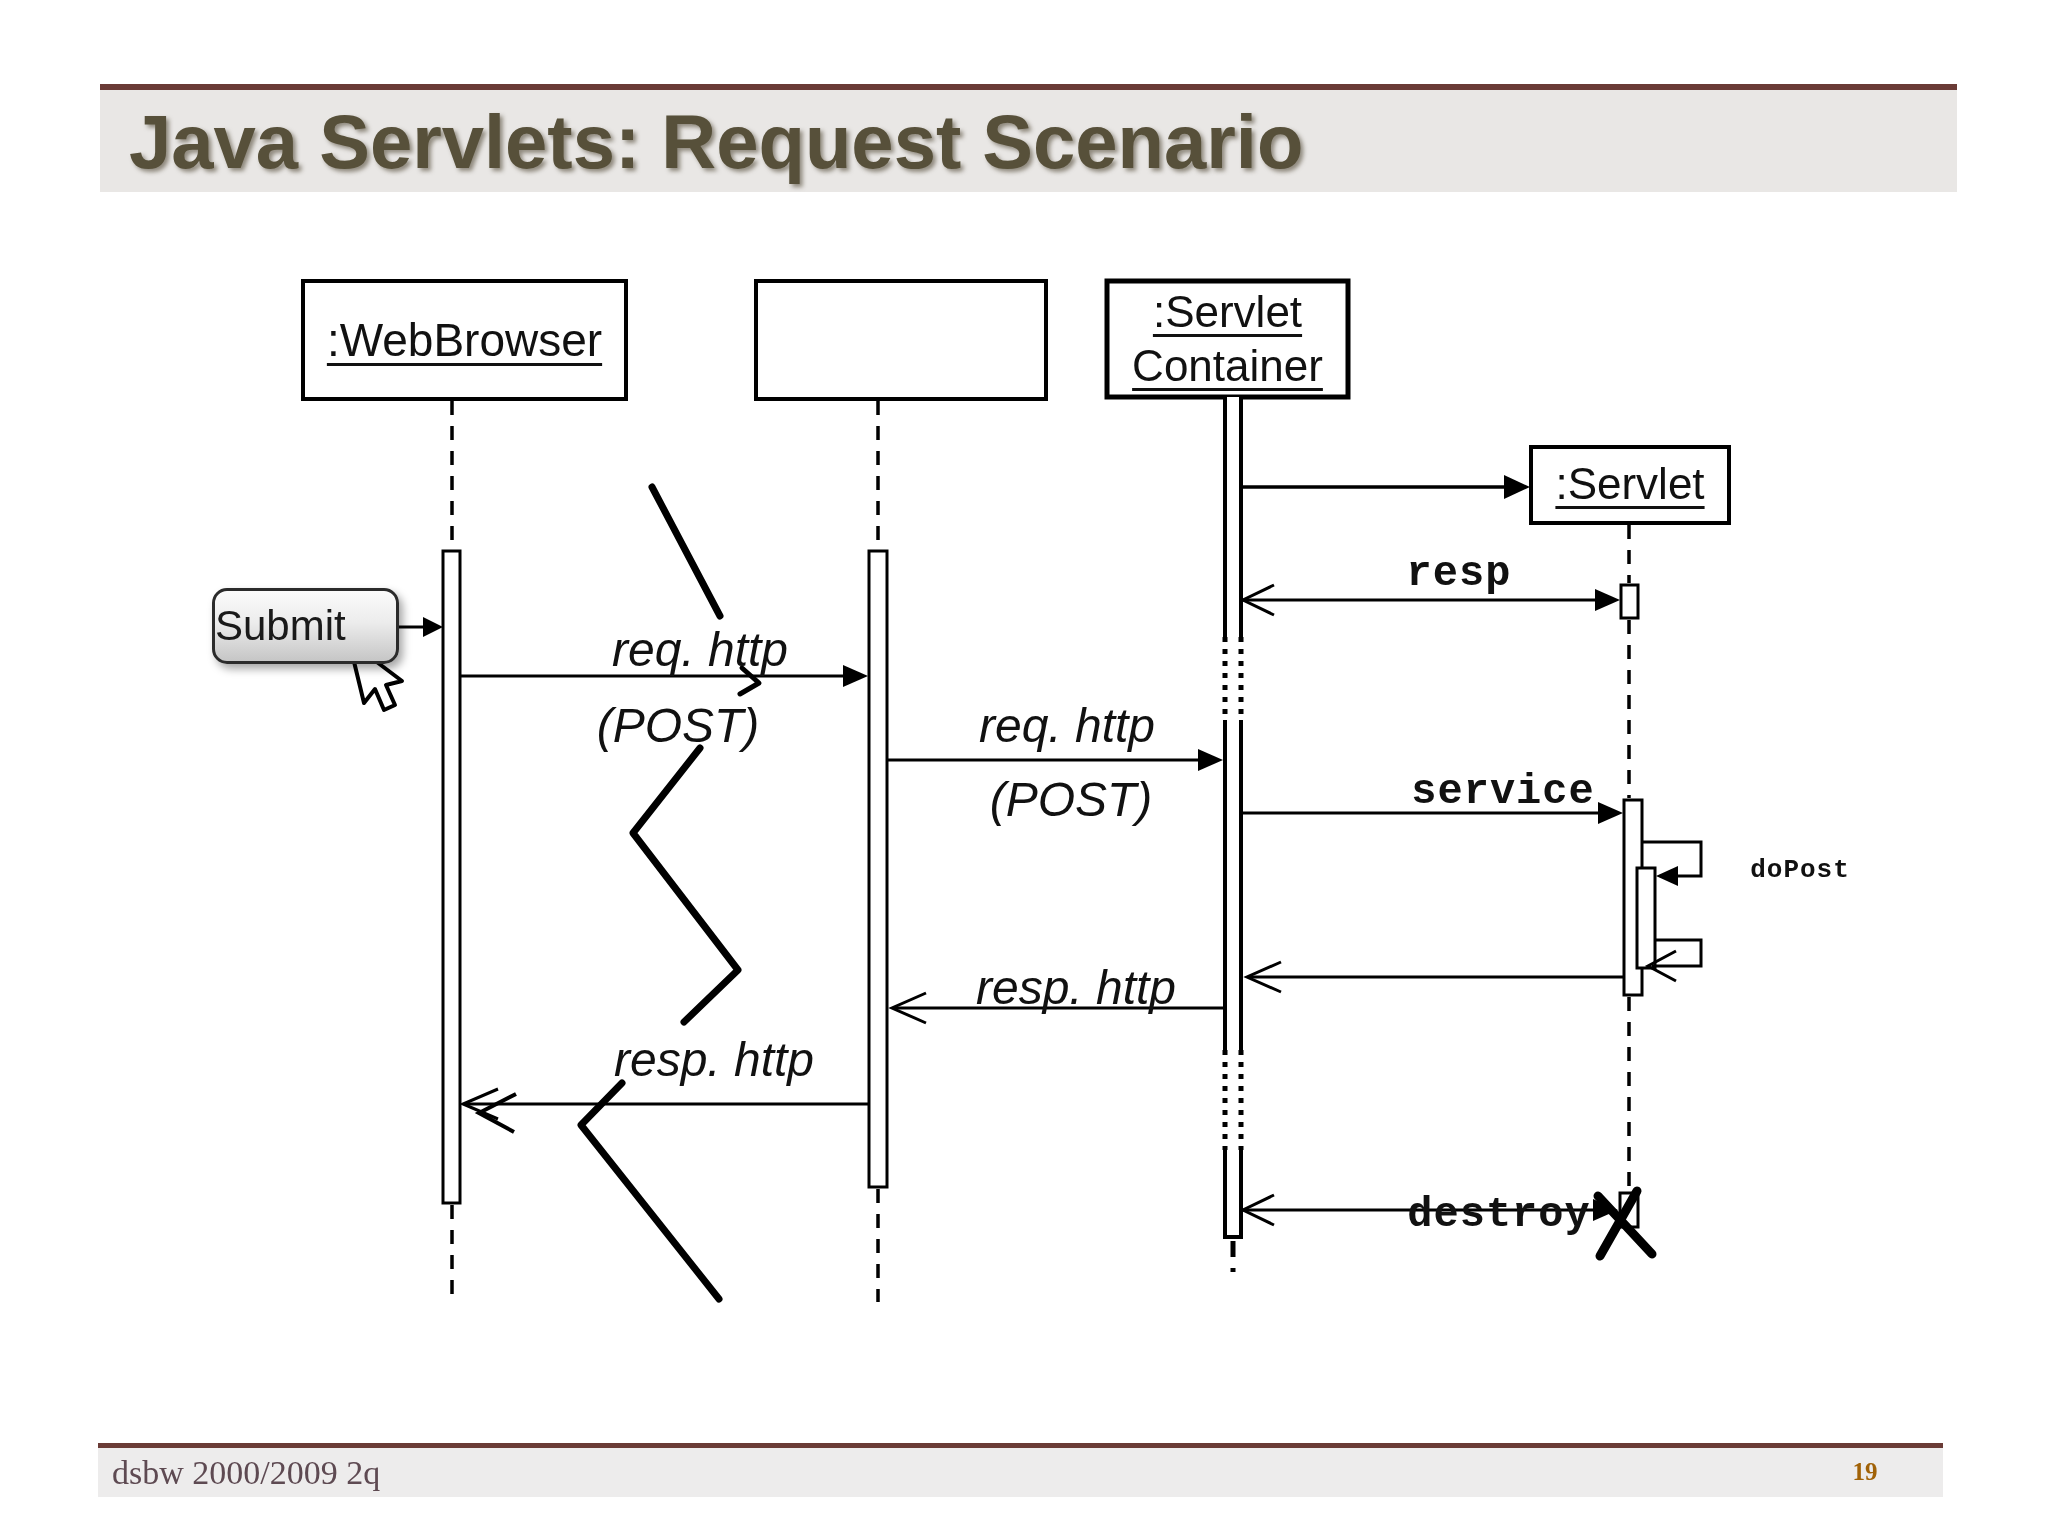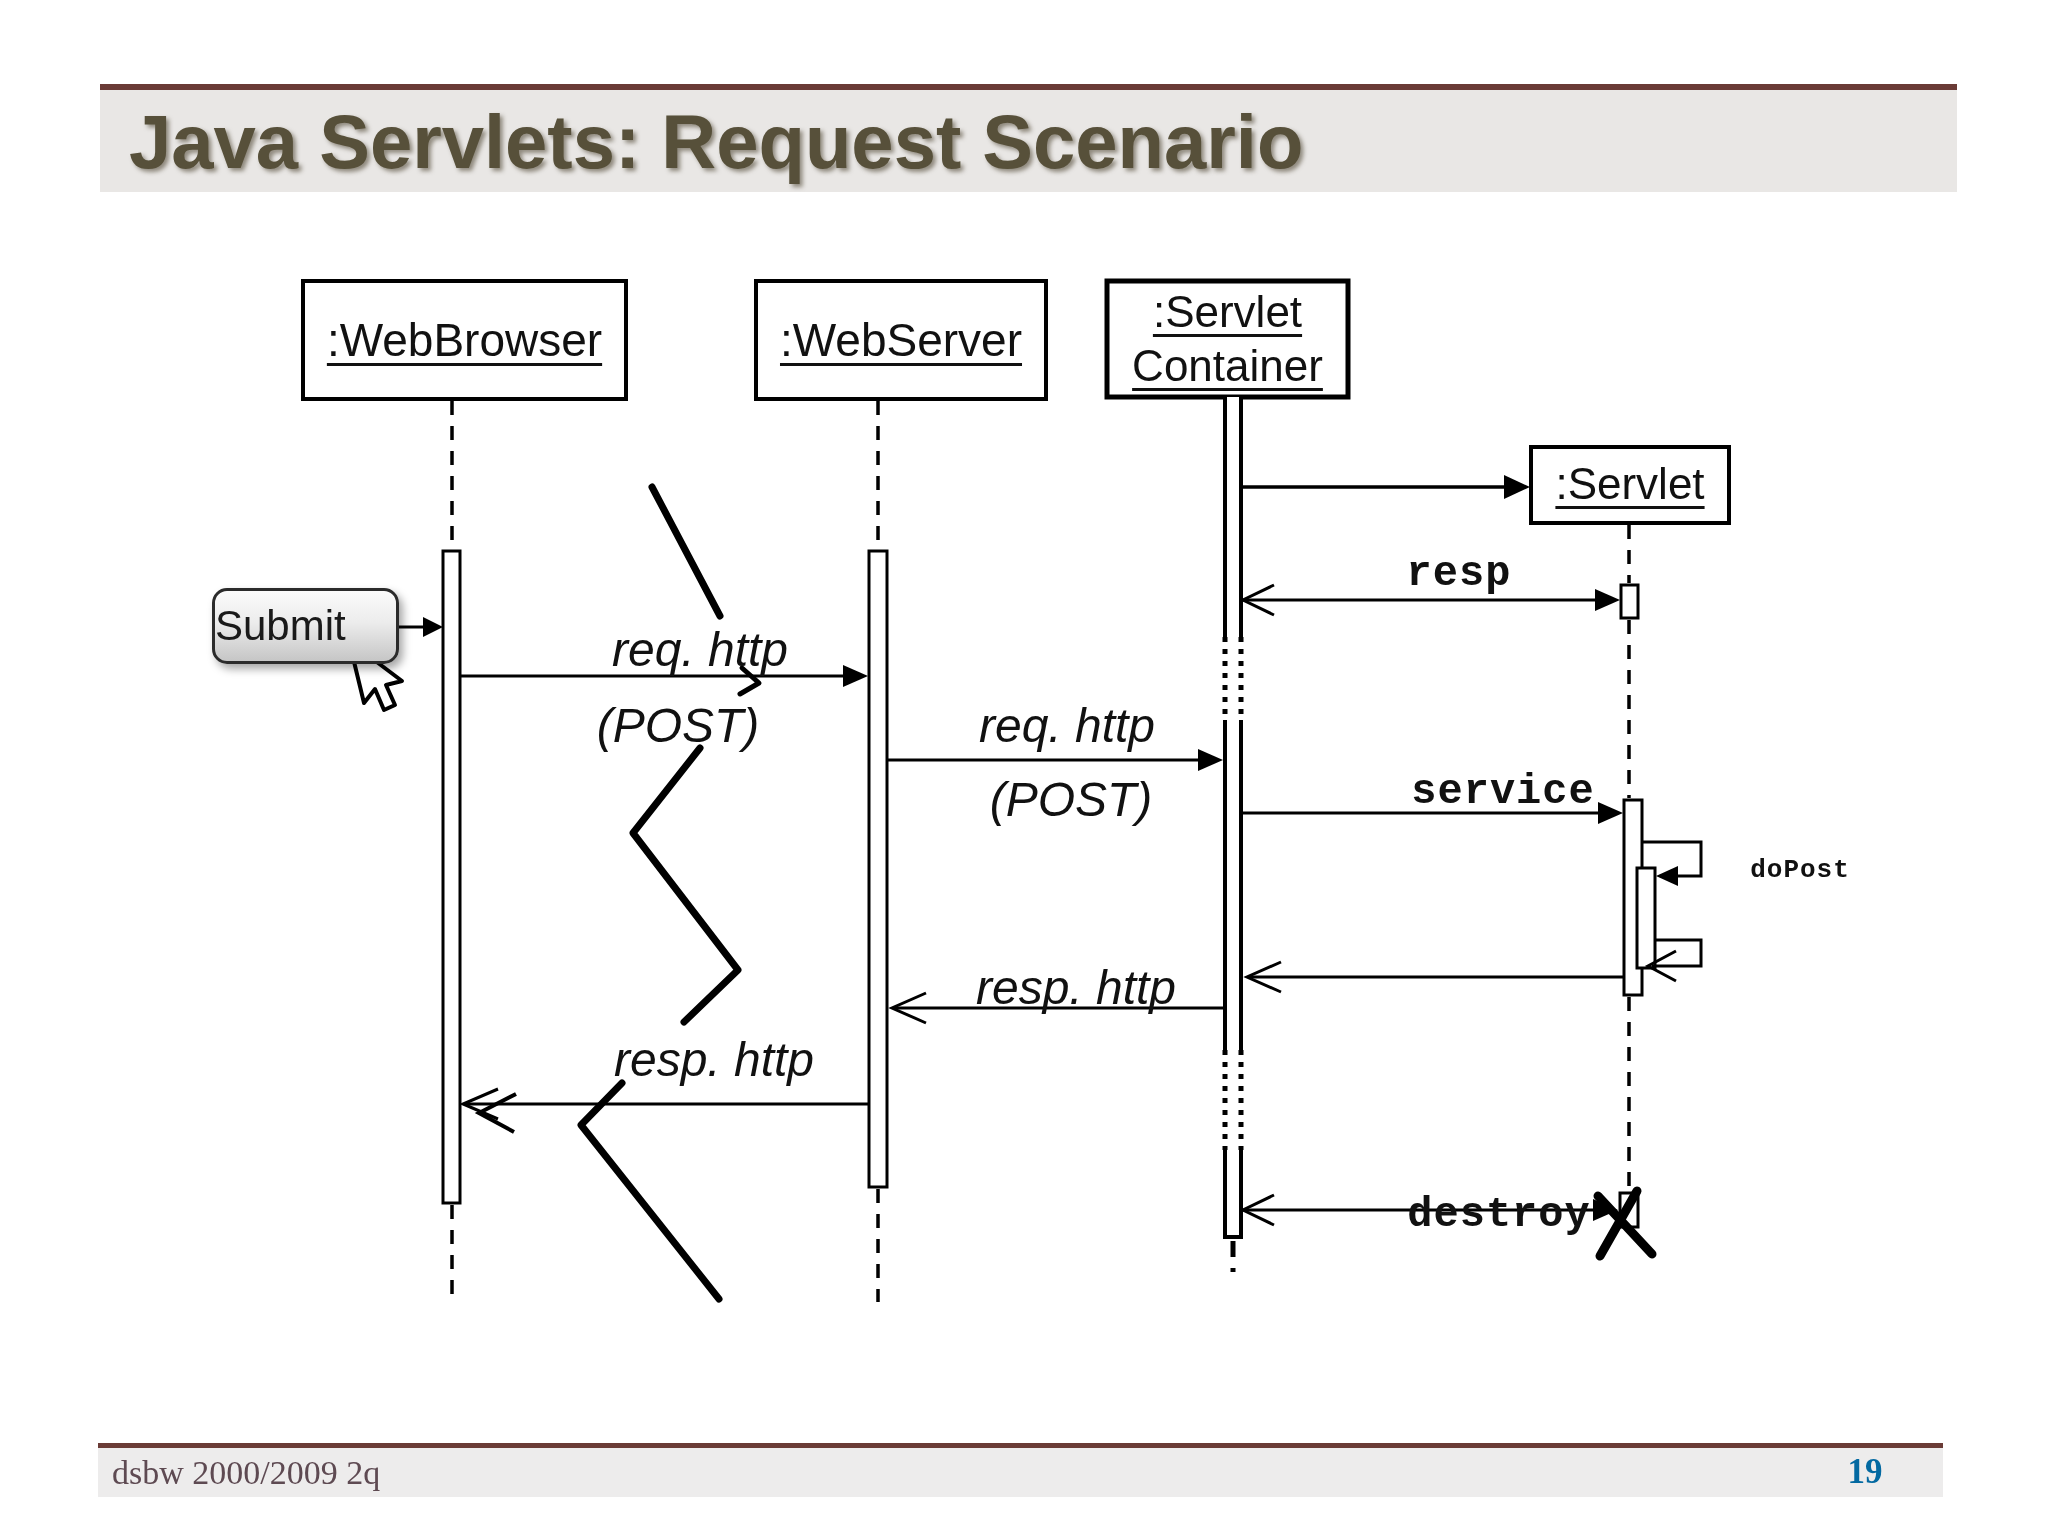--- a/index.html
+++ b/index.html
@@ -17,21 +17,21 @@
     padding-left:29px;font-size:76px;font-weight:bold;color:#57503a;letter-spacing:0px;
     text-shadow:3px 3px 4px rgba(70,60,40,0.55);white-space:nowrap;
   }
 
   
   #footer-rule{left:98px;top:1443px;width:1845px;height:5px;background:#6a3b36;}
   #footer-band{left:98px;top:1448px;width:1845px;height:49px;background:#edecec;}
   #footer-left{left:112px;top:1452px;height:42px;display:flex;align-items:center;
     font-family:"Liberation Serif",serif;font-size:34px;color:#5e4a52;}
   #footer-page{left:1820px;top:1452px;width:90px;height:40px;display:flex;align-items:center;justify-content:center;
-    font-family:"Liberation Serif",serif;font-size:35px;font-weight:bold;color:#0369a1;}
+    font-family:"Liberation Serif",serif;font-size:25px;font-weight:bold;color:#a16207;}
 
   
   .obj-label{
     display:flex;align-items:center;justify-content:center;text-align:center;
     font-size:46px;color:#111;
     text-decoration:underline;text-decoration-thickness:3px;text-underline-offset:7px;
     white-space:pre-line;line-height:1.22;
   }
   .msg-italic{
     transform:translateX(-50%);font-size:48px;font-style:italic;color:#111;white-space:nowrap;
@@ -180,21 +180,20 @@
       <polyline points="622,1083 581,1125 719,1299" fill="none"></polyline>
       <polyline points="742,668 759,683 740,694" fill="none" stroke-width="5"></polyline>
     </g>
 
     <g>
       <path d="M349,641 L364,703 L375,689 L384,710 L395,705 L386,685 L402,681 Z" fill="#fff" stroke="#000" stroke-width="4" stroke-linejoin="round"></path>
     </g>
   </svg>
 
   <div class="abs obj-label" style="left:303px;top:285px;width:323px;height:110px;">:WebBrowser</div>
-  <div class="abs obj-label" style="left:756px;top:285px;width:290px;height:110px;">:WebServer</div>
   <div class="abs obj-label" style="left:1107px;top:283px;width:241px;height:112px;font-size:44px;">:Servlet
 Container</div>
   <div class="abs obj-label" style="left:1531px;top:449px;width:198px;height:70px;font-size:44px;">:Servlet</div>
 
   <div class="abs" id="submit-button">
     <span>Submit</span>
   </div>
 
   <div class="abs msg-italic" style="left:700px;top:622px;">req. http</div>
   <div class="abs msg-italic" style="left:678px;top:698px;">(POST)</div>

